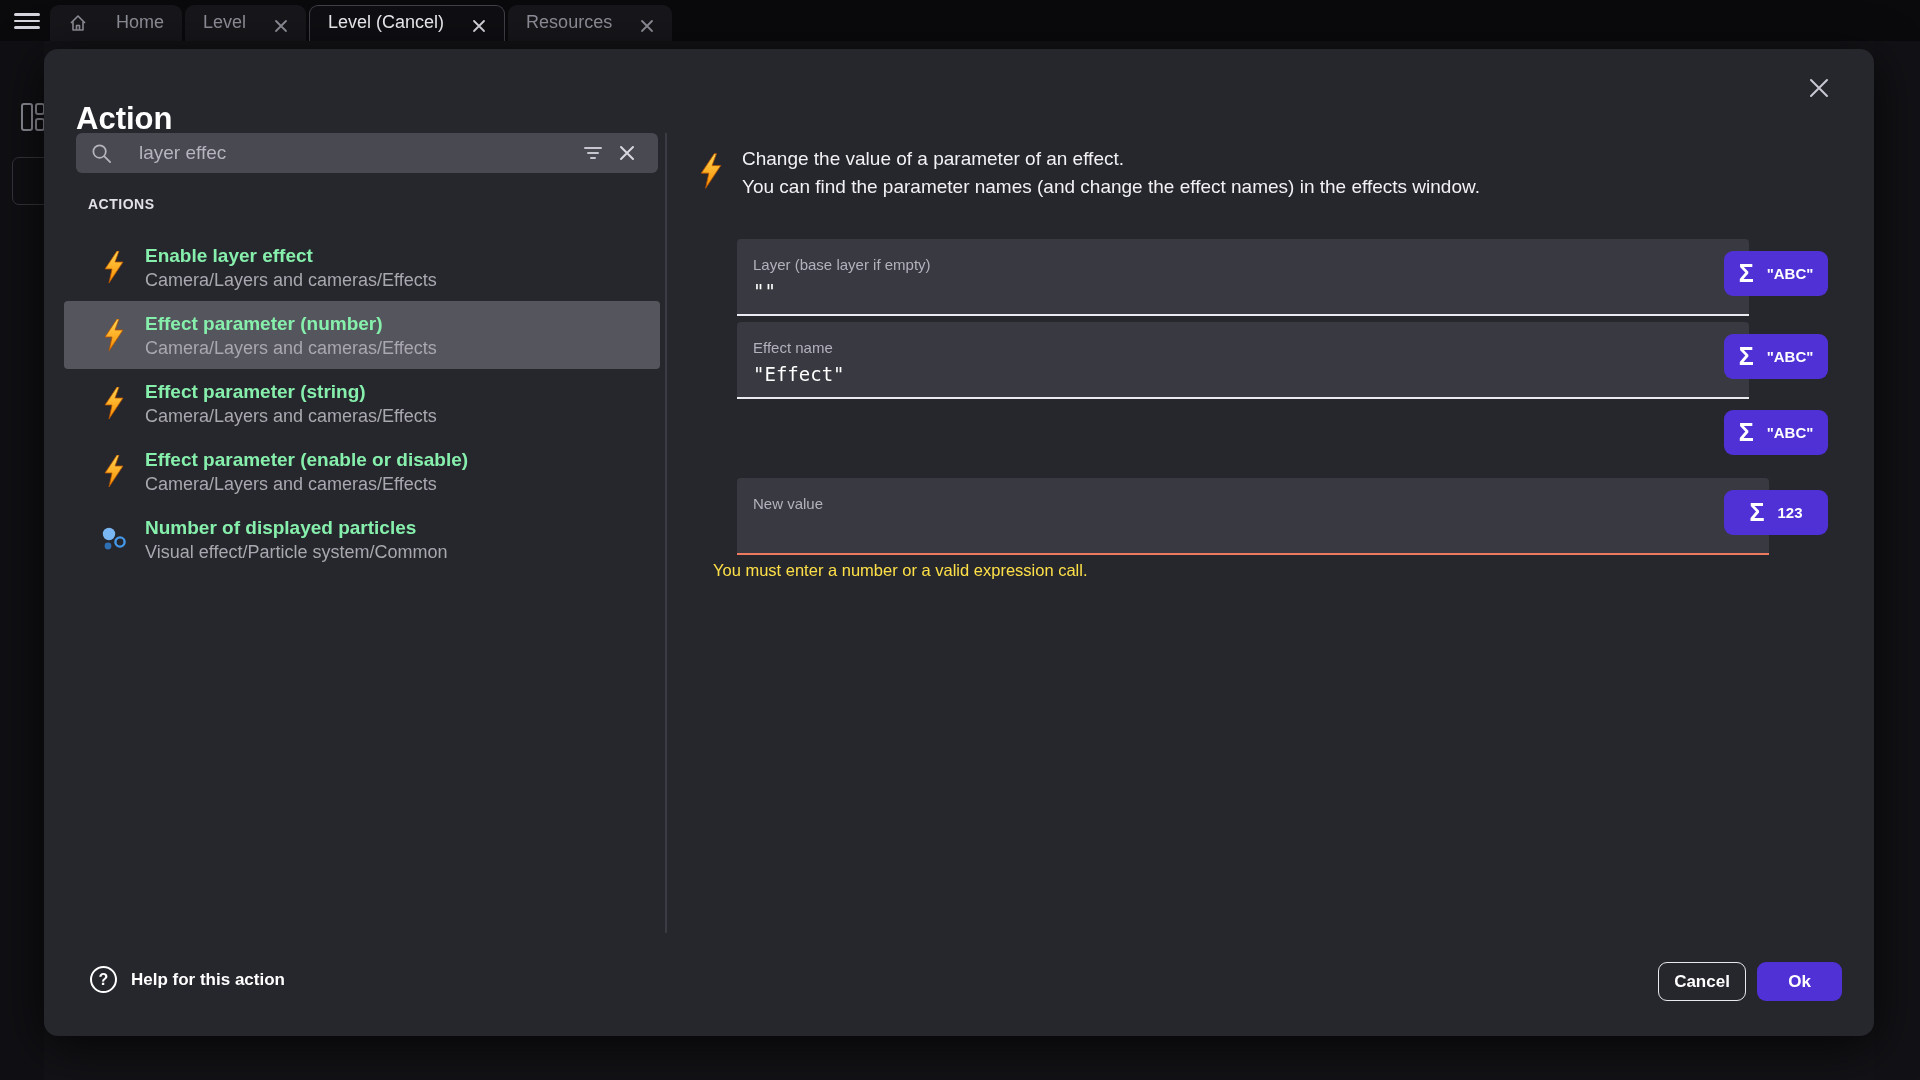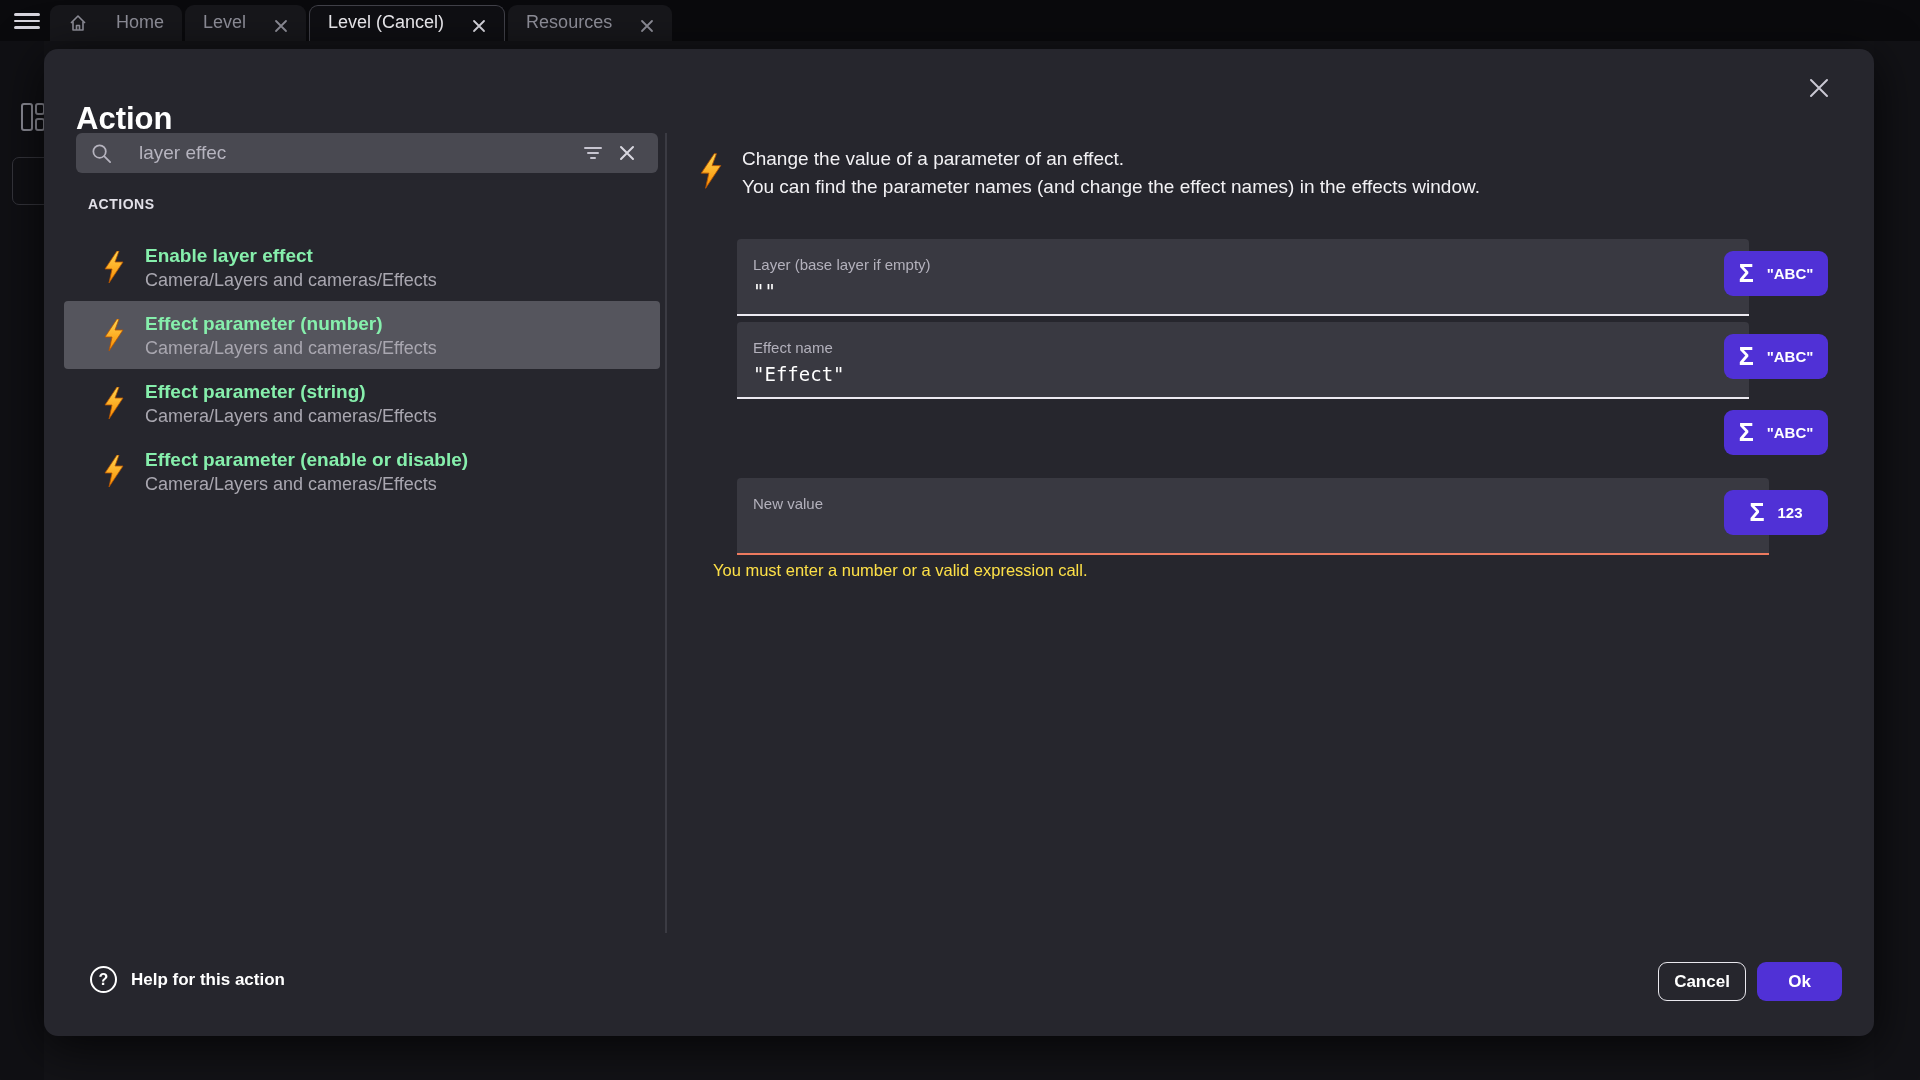--- a/index.html
+++ b/index.html
@@ -237,20 +237,33 @@
         <svg width="24" height="32" viewBox="0 0 24 32">
             <path d="M15 0 L3 18 H10 L7 32 L21 11 H13 L17 0 Z" fill="url(#bolt)" stroke="#b55400" stroke-width="0.8"></path>
           </svg>
       </span>
       <div class="item-text">
         <div class="item-title">Effect parameter (enable or disable)</div>
         <div class="item-path">Camera/Layers and cameras/Effects</div>
       </div>
     </div>
 
+    <div class="list-item">
+      <span class="item-icon">
+        <svg width="27" height="27" viewBox="0 0 27 27">
+          <circle cx="8" cy="8" r="6.2" fill="#7ab8f5"></circle>
+          <circle cx="19" cy="16" r="4.6" fill="none" stroke="#4499e8" stroke-width="2.4"></circle>
+          <circle cx="7" cy="20" r="3.4" fill="#2f6fb3"></circle>
+        </svg>
+      </span>
+      <div class="item-text">
+        <div class="item-title">Number of displayed particles</div>
+        <div class="item-path">Visual effect/Particle system/Common</div>
+      </div>
+    </div>
 
   </div>
 
   <div class="v-divider"></div>
 
   <div class="detail-head">
     <span style="margin-top:8px;">
       <svg width="26" height="36" viewBox="0 0 24 32">
           <path d="M15 0 L3 18 H10 L7 32 L21 11 H13 L17 0 Z" fill="url(#bolt)" stroke="#b55400" stroke-width="0.8"></path>
         </svg>

